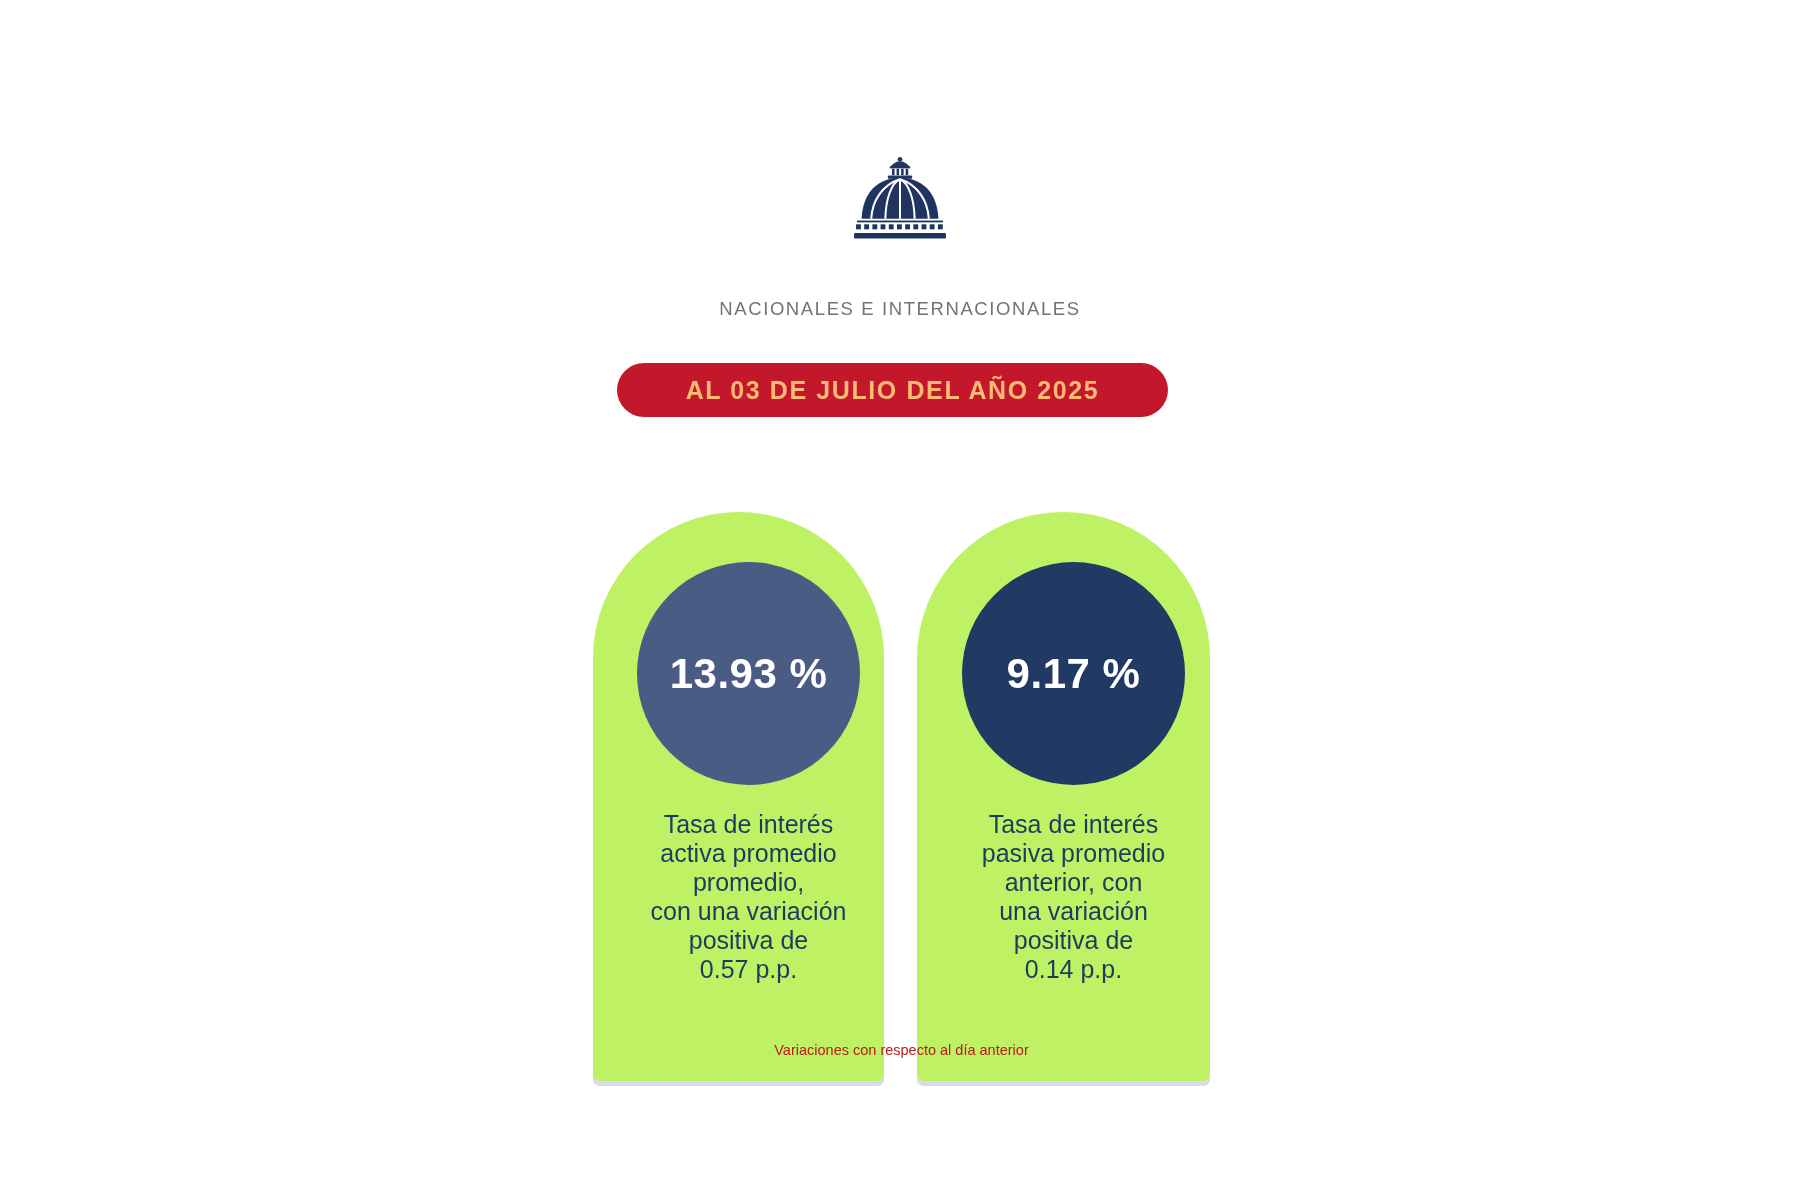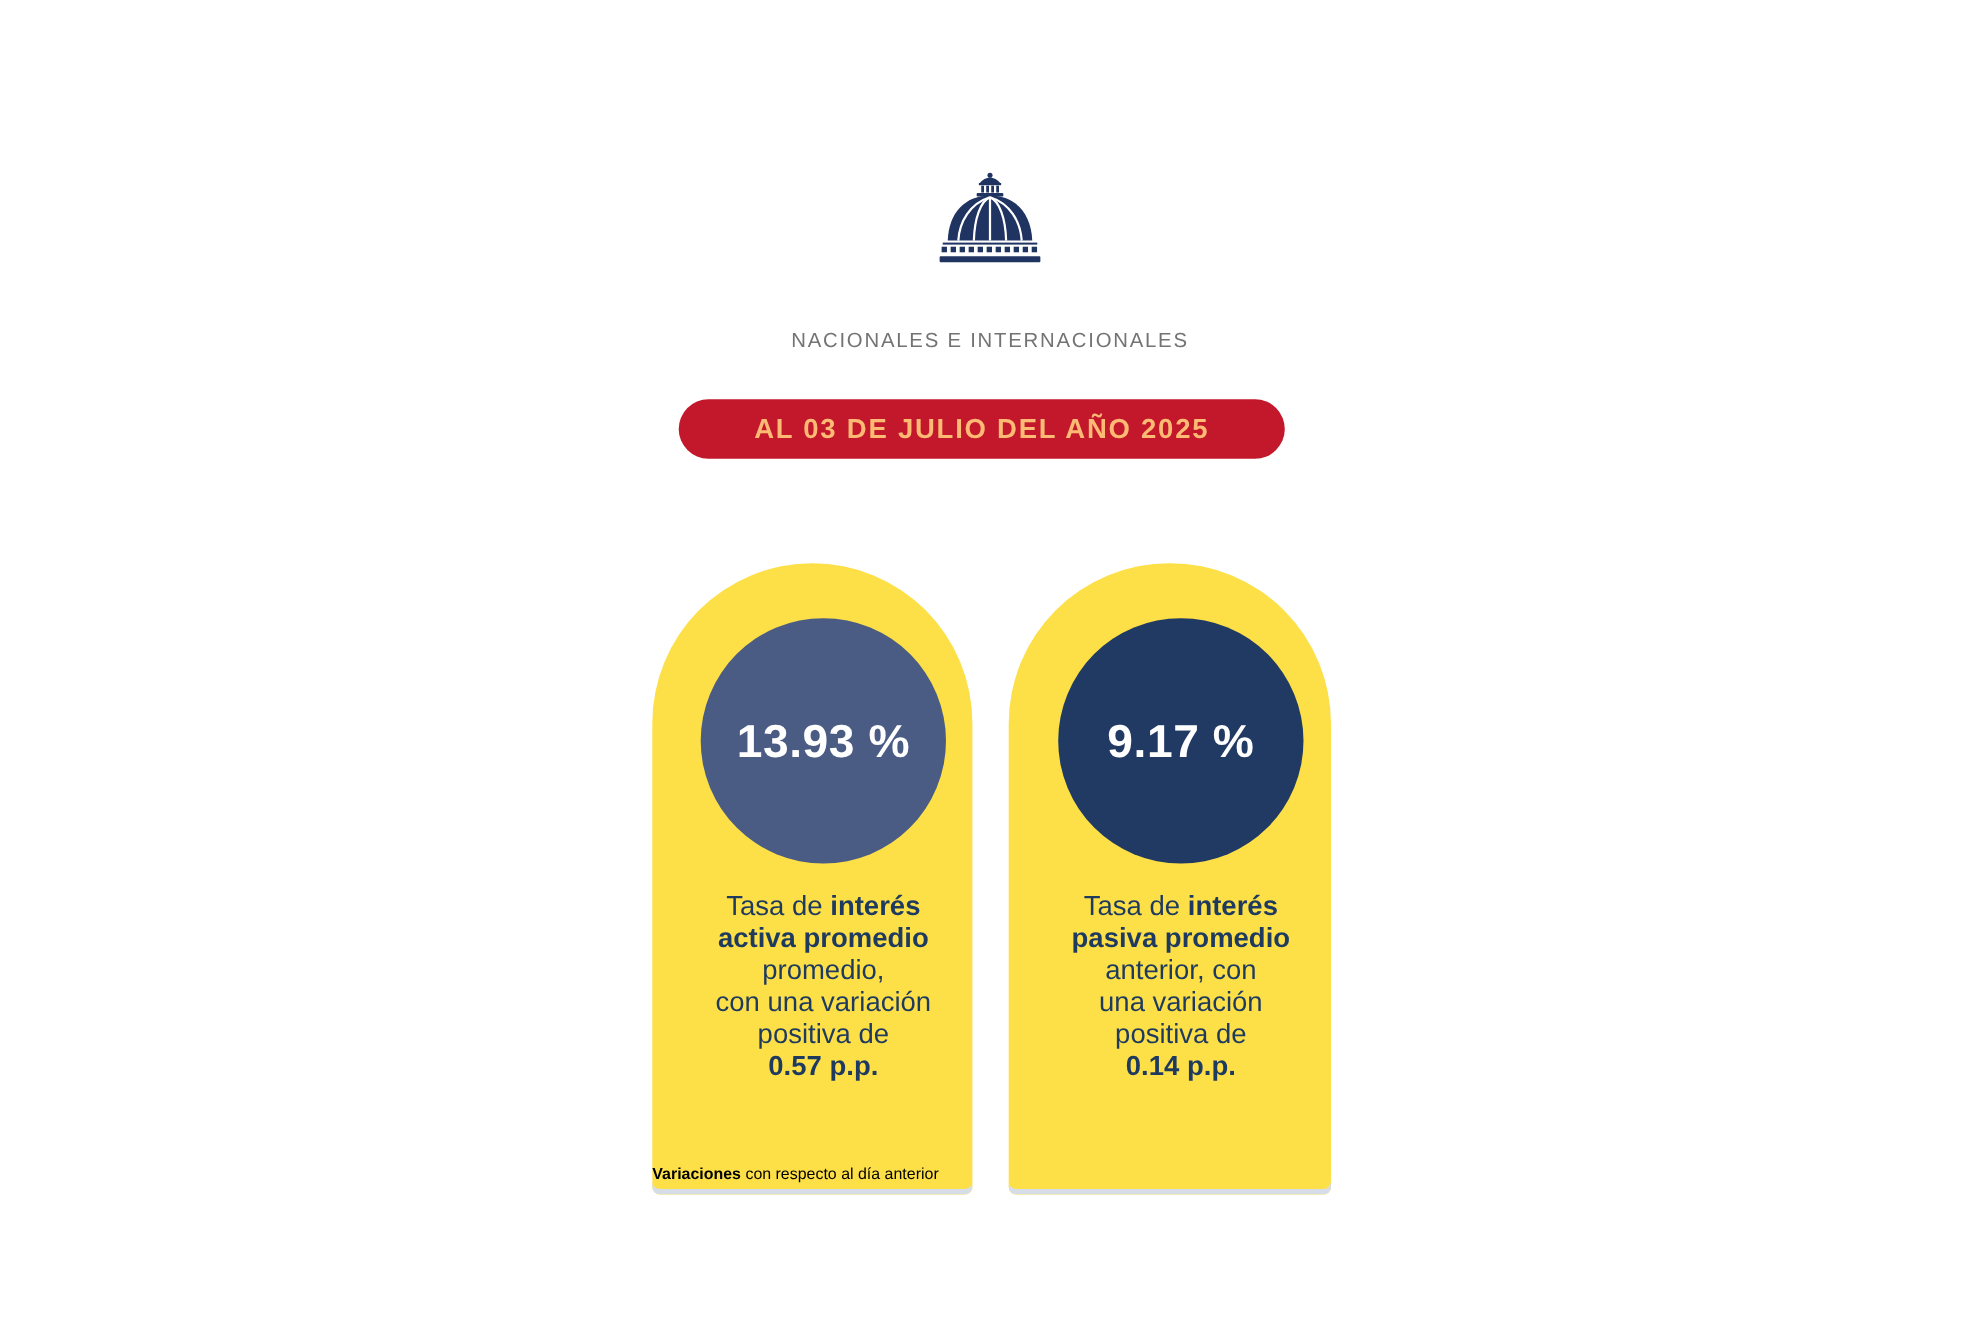--- a/index.html
+++ b/index.html
@@ -69,21 +69,21 @@
     position: absolute;
     left: 593px;
     top: 512px;
     width: 617px;
     height: 574px;
   }
   .card {
     position: absolute;
     top: 0;
     height: 574px;
-    background: #fde047;
+    background: #bef264;
     border-radius: 146px 146px 7px 7px;
     box-shadow: inset 0 -5px 0 #d7dde7;
     padding-left: 20px;
   }
   .card-left  { left: 0;     width: 291px; }
   .card-right { left: 324px; width: 293px; }
 
   .circle {
     width: 223px;
     height: 223px;
@@ -100,29 +100,30 @@
     letter-spacing: 0.5px;
   }
 
   .card-text {
     margin-top: 25px;
     text-align: center;
     font-size: 25px;
     line-height: 29px;
     color: #1e3a5f;
   }
-  .card-text .bold, .footnote .bold { font-weight: 700; }
+  .card-text .bold, .footnote .bold { font-weight: 400; }
 
   
   .footnote {
     position: absolute;
     left: 0; right: 0;
-    top: 548px;
+    top: 530px;
+    text-align: center;
     font-size: 14.5px;
-    color: #000000;
+    color: #b91c1c;
     z-index: 2;
   }
 </style>
 </head>
 <body>
 
 <div class="page">
 
   <svg class="logo" viewBox="0 0 91 82" aria-hidden="true">
     <g fill="#203462">

